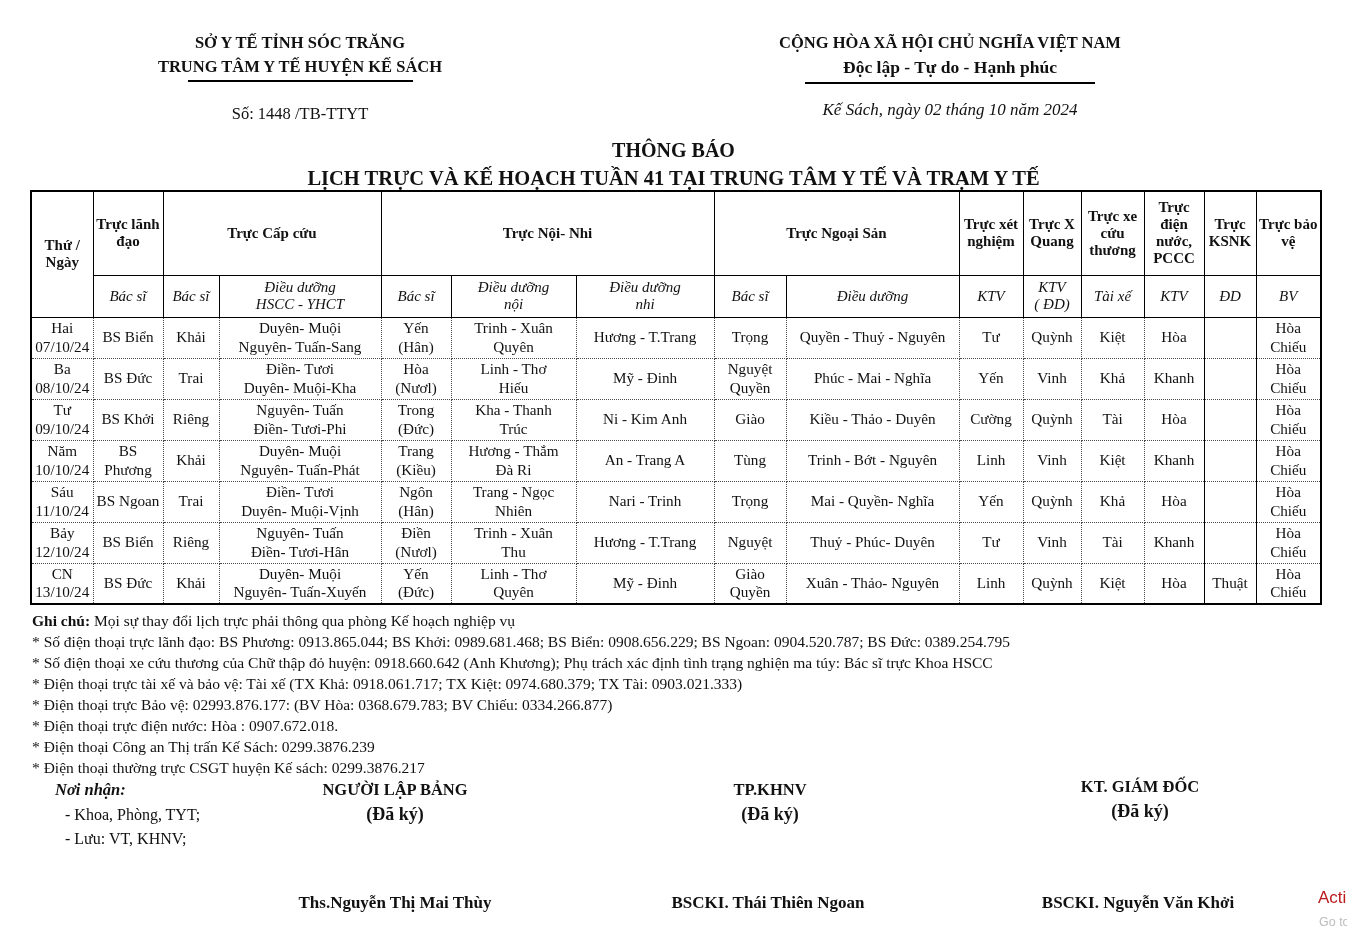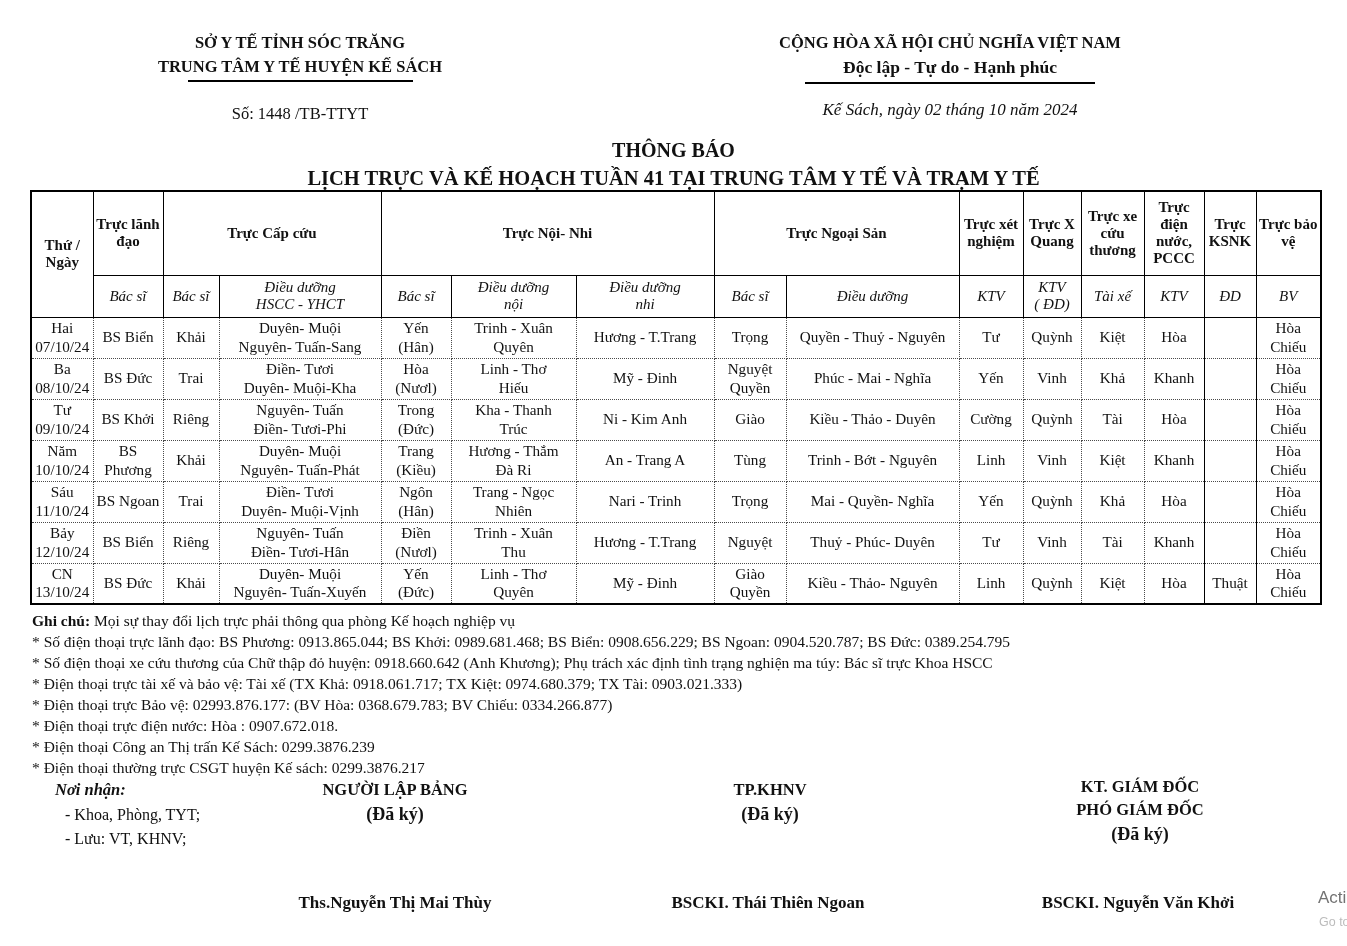--- a/index.html
+++ b/index.html
@@ -49,21 +49,21 @@
   .sig1 { left:245px; top:778px; }
   .sig2 { left:620px; top:778px; }
   .sig3 { left:990px; top:775px; }
   .name { position:absolute; top:893px; width:310px; text-align:center; font-weight:bold; font-size:17px; }
   .name1 { left:240px; }
   .name2 { left:613px; }
   .name3 { left:983px; }
 
   
   .wm1 { position:absolute; left:1318px; top:888px; font-family:"Liberation Sans","DejaVu Sans",sans-serif;
-         font-size:17px; color:#737373; white-space:nowrap; }
+         font-size:17px; color:#b91c1c; white-space:nowrap; }
   .wm2 { position:absolute; left:1319px; top:915px; font-family:"Liberation Sans","DejaVu Sans",sans-serif;
          font-size:12.5px; color:#bcbcbc; white-space:nowrap; }
 </style>
 </head>
 <body>
 
 <div class="hdr-left">
   <div class="org-line">SỞ Y TẾ TỈNH SÓC TRĂNG</div>
   <div class="org-line2">TRUNG TÂM Y TẾ HUYỆN KẾ SÁCH</div>
   <div class="rule rule-l"></div>
@@ -276,21 +276,21 @@
         <td>Khải</td>
         <td>Duyên- Muội
 Nguyên- Tuấn-Xuyến</td>
         <td>Yến
 (Đức)</td>
         <td>Linh - Thơ
 Quyên</td>
         <td>Mỹ - Đinh</td>
         <td>Giào
 Quyền</td>
-        <td>Kiều - Thảo- Nguyên</td>
+        <td>Xuân - Thảo- Nguyên</td>
         <td>Linh</td>
         <td>Quỳnh</td>
         <td>Kiệt</td>
         <td>Hòa</td>
         <td class="ksnk">Thuật</td>
         <td>Hòa
 Chiếu</td>
       </tr>
     </tbody>
 </table>
@@ -313,21 +313,20 @@
 <div class="sig sig1">
   <div class="t">NGƯỜI LẬP BẢNG</div>
   <div class="s">(Đã ký)</div>
 </div>
 <div class="sig sig2">
   <div class="t">TP.KHNV</div>
   <div class="s">(Đã ký)</div>
 </div>
 <div class="sig sig3">
   <div class="t">KT. GIÁM ĐỐC</div>
-  <div class="t">PHÓ GIÁM ĐỐC</div>
   <div class="s">(Đã ký)</div>
 </div>
 
 <div class="name name1">Ths.Nguyễn Thị Mai Thùy</div>
 <div class="name name2">BSCKI. Thái Thiên Ngoan</div>
 <div class="name name3">BSCKI. Nguyễn Văn Khởi</div>
 
 <div class="wm1">Acti</div>
 <div class="wm2">Go to</div>
 

